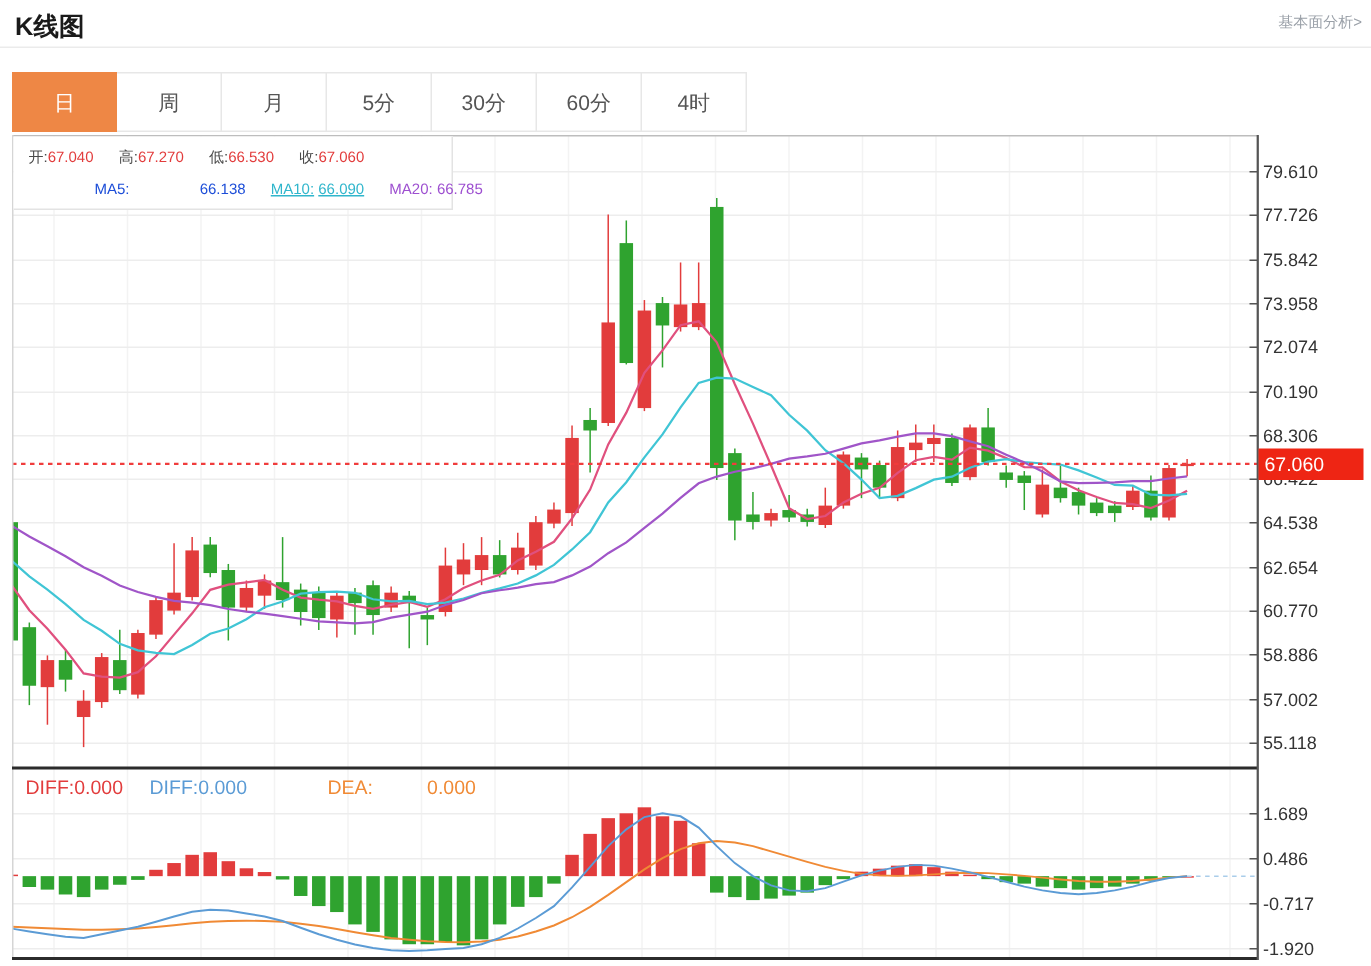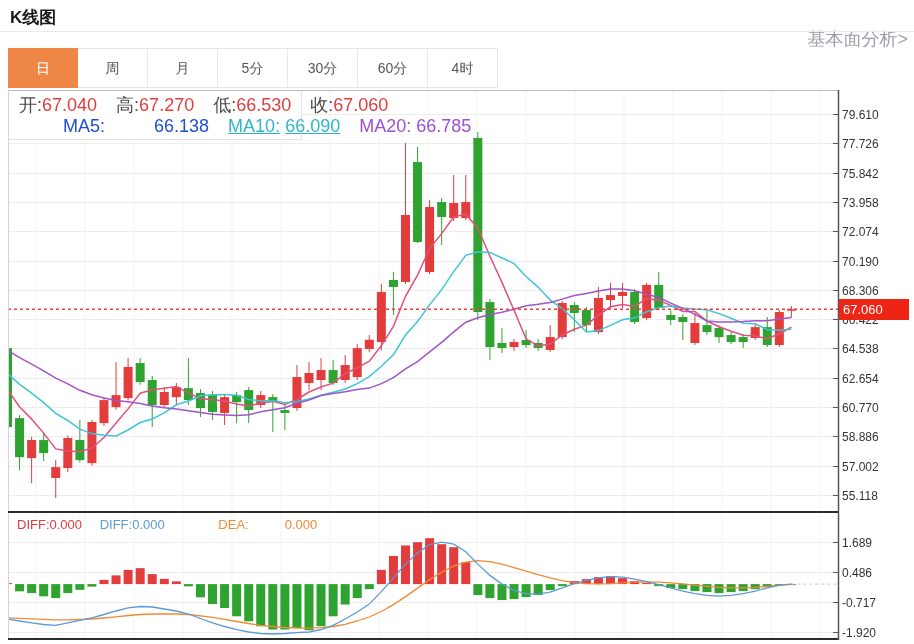--- a/index.html
+++ b/index.html
@@ -1,34 +1,34 @@
 <!DOCTYPE html>
 <html><head>
 <meta charset="utf-8">
 <style>
   * { margin:0; padding:0; box-sizing:border-box; }
   html,body { width:914px; height:644px; background:#fff; overflow:hidden;
     font-family:"Liberation Sans","DejaVu Sans",sans-serif; }
   #app { position:relative; width:914px; height:644px; background:#fff;border-radius:23px; }
 
   .page-title { position:absolute; left:10px; top:6px; font-size:17px; font-weight:bold; color:#1a1a1a; }
-  .top-link  { position:absolute; right:6px; top:27px; font-size:18px; color:#9aa0a8; cursor:pointer; }
+  .top-link  { position:absolute; right:6px; top:8px; font-size:10px; color:#9aa0a8; cursor:pointer; }
   .title-divider { position:absolute; left:0; top:31px; width:914px; height:1px; background:#ebebeb; }
 
   .tabbar { position:absolute; left:8px; top:48px; height:40px; display:flex; }
   .tab { width:70px; height:40px; line-height:38px; text-align:center; font-size:14px; color:#555;
          background:#fff; border:1px solid #e7e7e7; border-left:none; cursor:pointer; }
   .tab:first-child { border-left:1px solid #e7e7e7; }
   .tab.active { background:#ee8745; border-color:#ee8745; color:#fff; }
 
   #chart-svg { position:absolute; left:0; top:0; width:914px; height:644px; }
 
   .ohlc-box { position:absolute; left:9px; top:91px; width:293px; height:49px; background:#fff;
               border-right:1px solid #e3e3e3; border-bottom:1px solid #e3e3e3; padding:4px 0 0 10px;
-              font-size:18px; z-index:5;text-align:right; }
+              font-size:10px; z-index:5; }
   .ohlc-box .row { height:21px; line-height:21px; white-space:nowrap; }
   .lbl { color:#4a4a4a; }
   .val-red { color:#e23c3c; }
   .sp { display:inline-block; width:14px; }
   .ma5-c  { color:#1d4ed8;margin-left:44px; }
   .ma10-c { color:#30b6cc;text-decoration:underline; }
   .ma20-c { color:#9d4fd0; }
 
   .macd-legend { position:absolute; left:17px; top:517px; font-size:13px; z-index:5; white-space:nowrap; }
   .macd-c { color:#e23c3c; } .diff-c { color:#5b9bd5; } .dea-c { color:#f08a35;margin-left:36px; }

